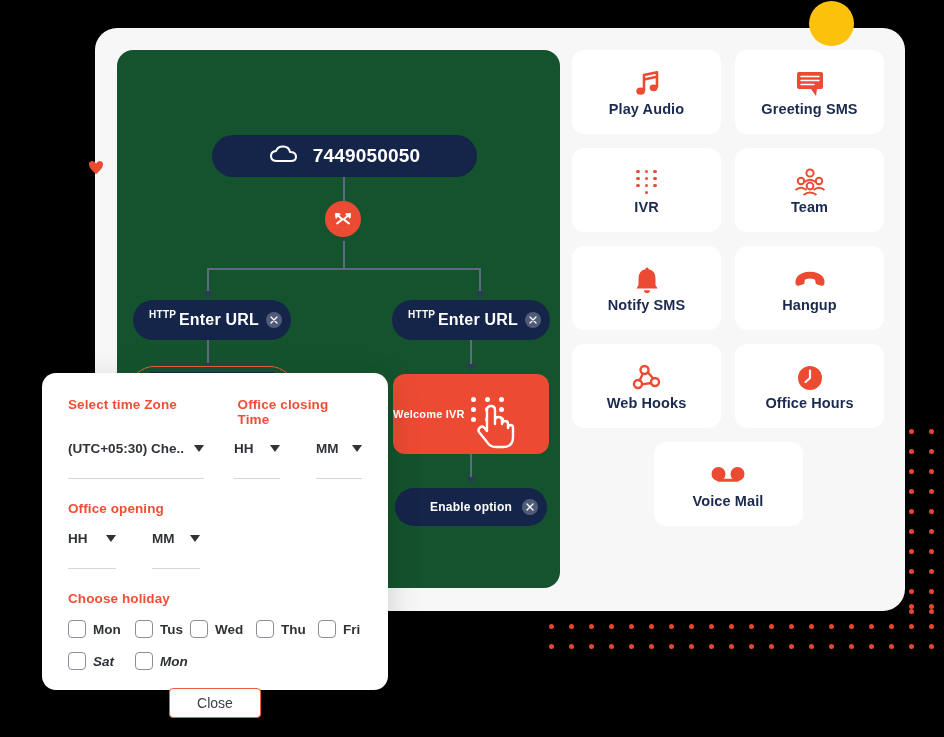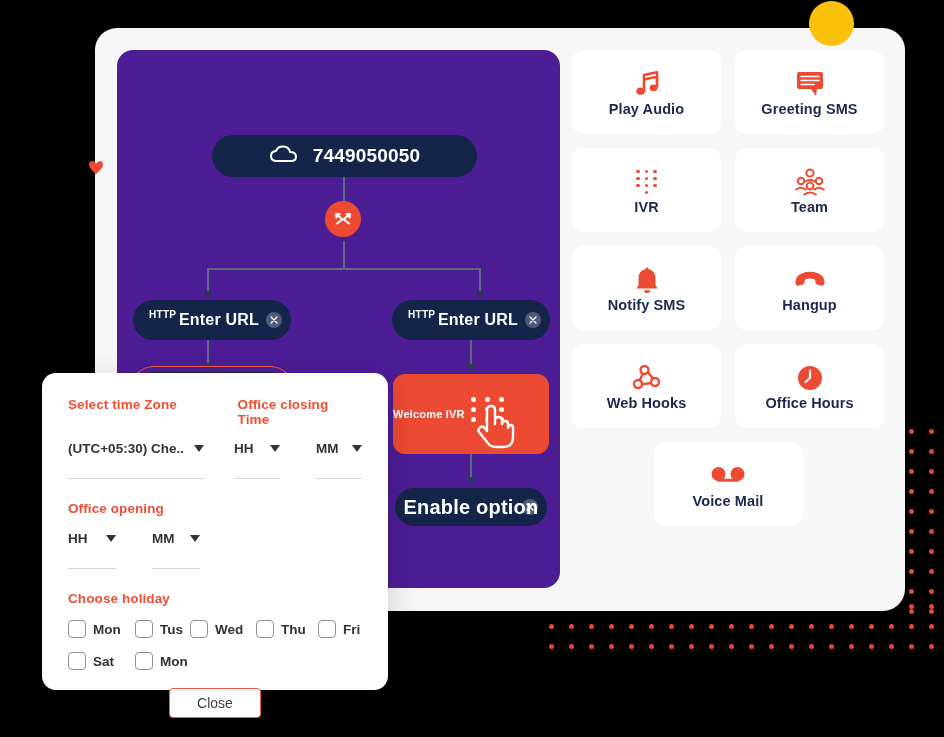--- a/index.html
+++ b/index.html
@@ -49,21 +49,21 @@
     left: 88px; top: 160px;
     width: 16px; height: 15px;
     z-index: 12;
   }
 
   
   .flow-canvas {
     position: absolute;
     left: 22px; top: 22px;
     width: 443px; height: 538px;
-    background: #4c1d95;
+    background: #14532d;
     border-radius: 16px;
     overflow: hidden;
   }
   .flow-inner { position: absolute; inset: 0; }
 
   
   .conn { position: absolute; background: #5c6b82; }
   .conn-v { width: 2px; }
   .conn-h { height: 2px; }
   .arrowhead {
@@ -105,21 +105,21 @@
     background: #1d2544;
   }
   .sethours-ring {
     position: absolute;
     left: 12px; top: 316px; width: 166px; height: 50px;
     border: 1.5px solid #ef5a42;
     border-radius: 999px;
   }
   .node-enable {
     left: 278px; top: 438px; width: 152px; height: 38px;
-    font-size: 20px;
+    font-size: 12px;
   }
   .node-ivr {
     left: 276px; top: 324px; width: 156px; height: 80px;
     background: #ed4a33;
     border-radius: 12px;
     flex-direction: row;
     justify-content: flex-start;
     padding-top: 0;
   }
   .ivr-title { font-size: 11px; font-weight: bold; }
@@ -633,21 +633,21 @@
       <label class="checkbox-row" style="width:62px;">
         <i class="cbox"></i>
         <span class="cb-label">Thu</span>
       </label>
       <label class="checkbox-row">
         <i class="cbox"></i>
         <span class="cb-label">Fri</span>
       </label>
     </div>
 
-    <div class="row" style="margin-top:14px;">
+    <div class="row" style="margin-top:14px;font-style:italic;">
       <label class="checkbox-row" style="width:67px;">
         <i class="cbox"></i>
         <span class="cb-label">Sat</span>
       </label>
       <label class="checkbox-row">
         <i class="cbox"></i>
         <span class="cb-label">Mon</span>
       </label>
     </div>
 

